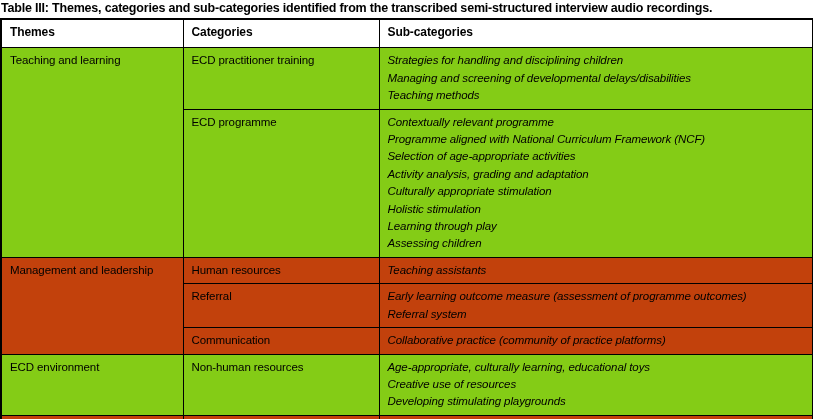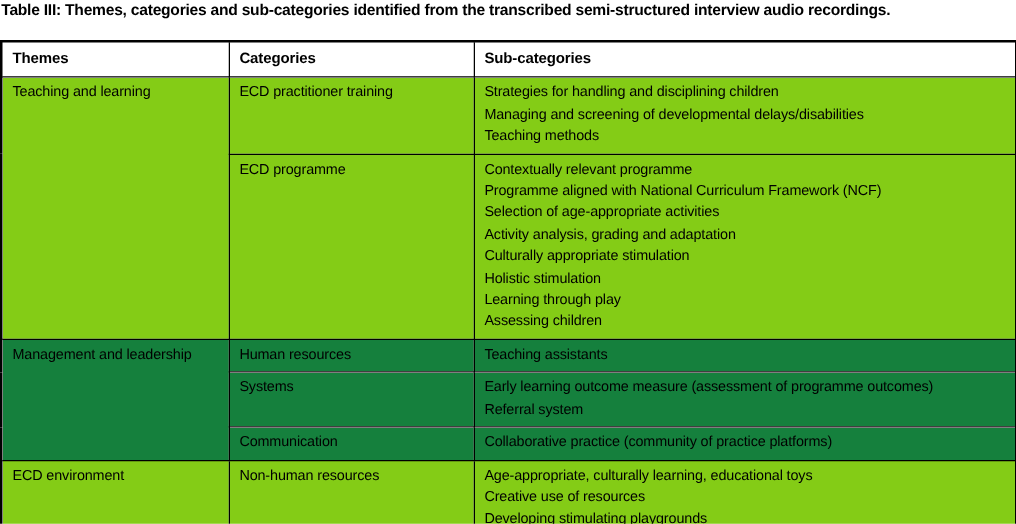--- a/index.html
+++ b/index.html
@@ -14,21 +14,21 @@
   }
   .page {
     width: 813px;
     height: 419px;
     box-sizing: border-box;
   }
   .table-title {
     font-size: 12.5px;
     font-weight: bold;
     letter-spacing: -0.2px;
-    margin: 1px 0 17px 1px;
+    margin: 1px 0 3px 1px;
     white-space: nowrap;
   }
   table.themes-table {
     border-collapse: collapse;
     width: 812px;
     table-layout: fixed;
     border: 2px solid #000;
   }
   table.themes-table col.c-themes   { width: 182px; }
   table.themes-table col.c-cats     { width: 196px; }
@@ -45,22 +45,22 @@
     overflow: hidden;
   }
   table.themes-table th {
     font-size: 12px;
     font-weight: bold;
     padding-top: 4px;
     padding-bottom: 6px;
     background: #ffffff;
   }
   .shaded { background: #84cc16; }
-  .plain  { background: #15803d; }
-  .sub-line { white-space: nowrap; }
+  .plain  { background: #c2410c; }
+  .sub-line { white-space: nowrap; font-style: italic; }
 </style>
 </head>
 <body>
 
 <div class="page">
 
   <div class="table-title">Table III: Themes, categories and sub-categories identified from the transcribed semi-structured interview audio recordings.</div>
 
   <table class="themes-table">
     <colgroup>
@@ -103,21 +103,21 @@
       </tr>
 
       <tr>
         <td rowspan="3" class="plain">Management and leadership</td>
         <td class="plain">Human resources</td>
         <td class="plain">
           <div class="sub-line">Teaching assistants</div>
         </td>
       </tr>
       <tr>
-        <td class="plain">Systems</td>
+        <td class="plain">Referral</td>
         <td class="plain">
           <div class="sub-line">Early learning outcome measure (assessment of programme outcomes)</div>
           <div class="sub-line">Referral system</div>
         </td>
       </tr>
       <tr>
         <td class="plain">Communication</td>
         <td class="plain">
           <div class="sub-line">Collaborative practice (community of practice platforms)</div>
         </td>

